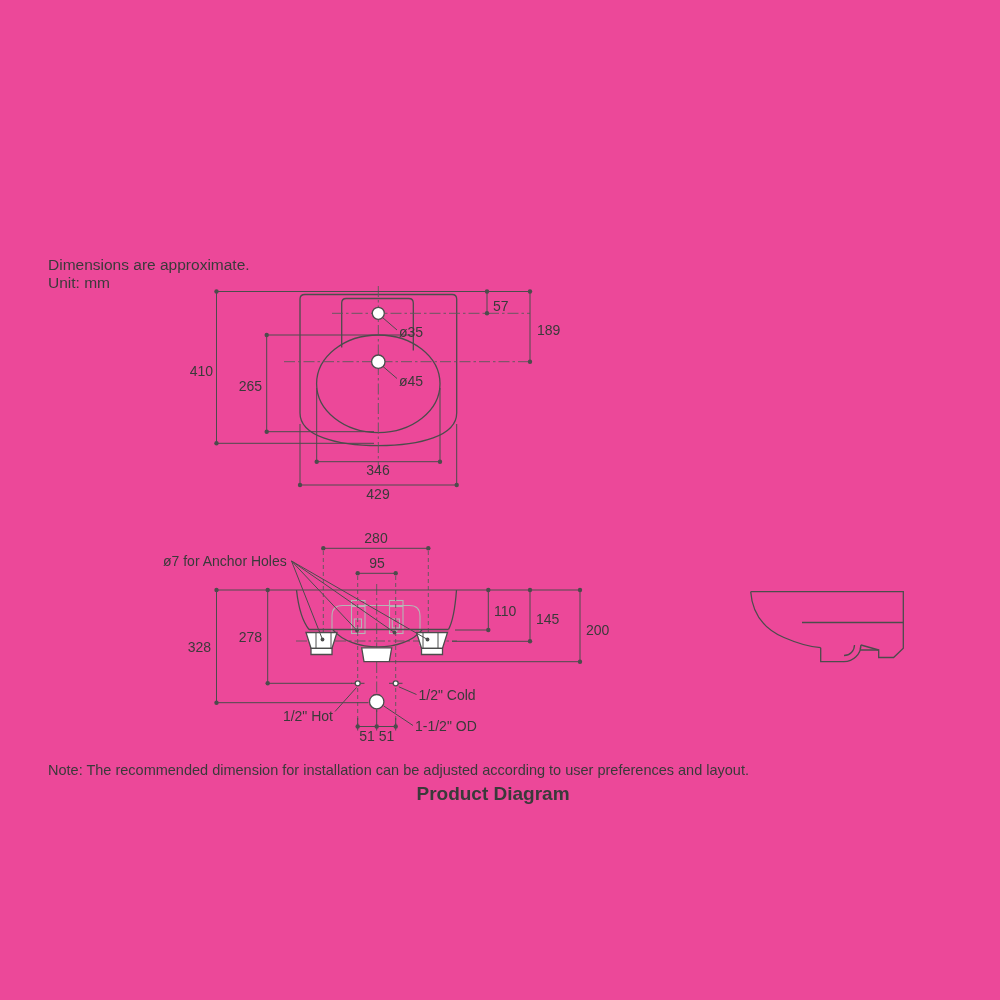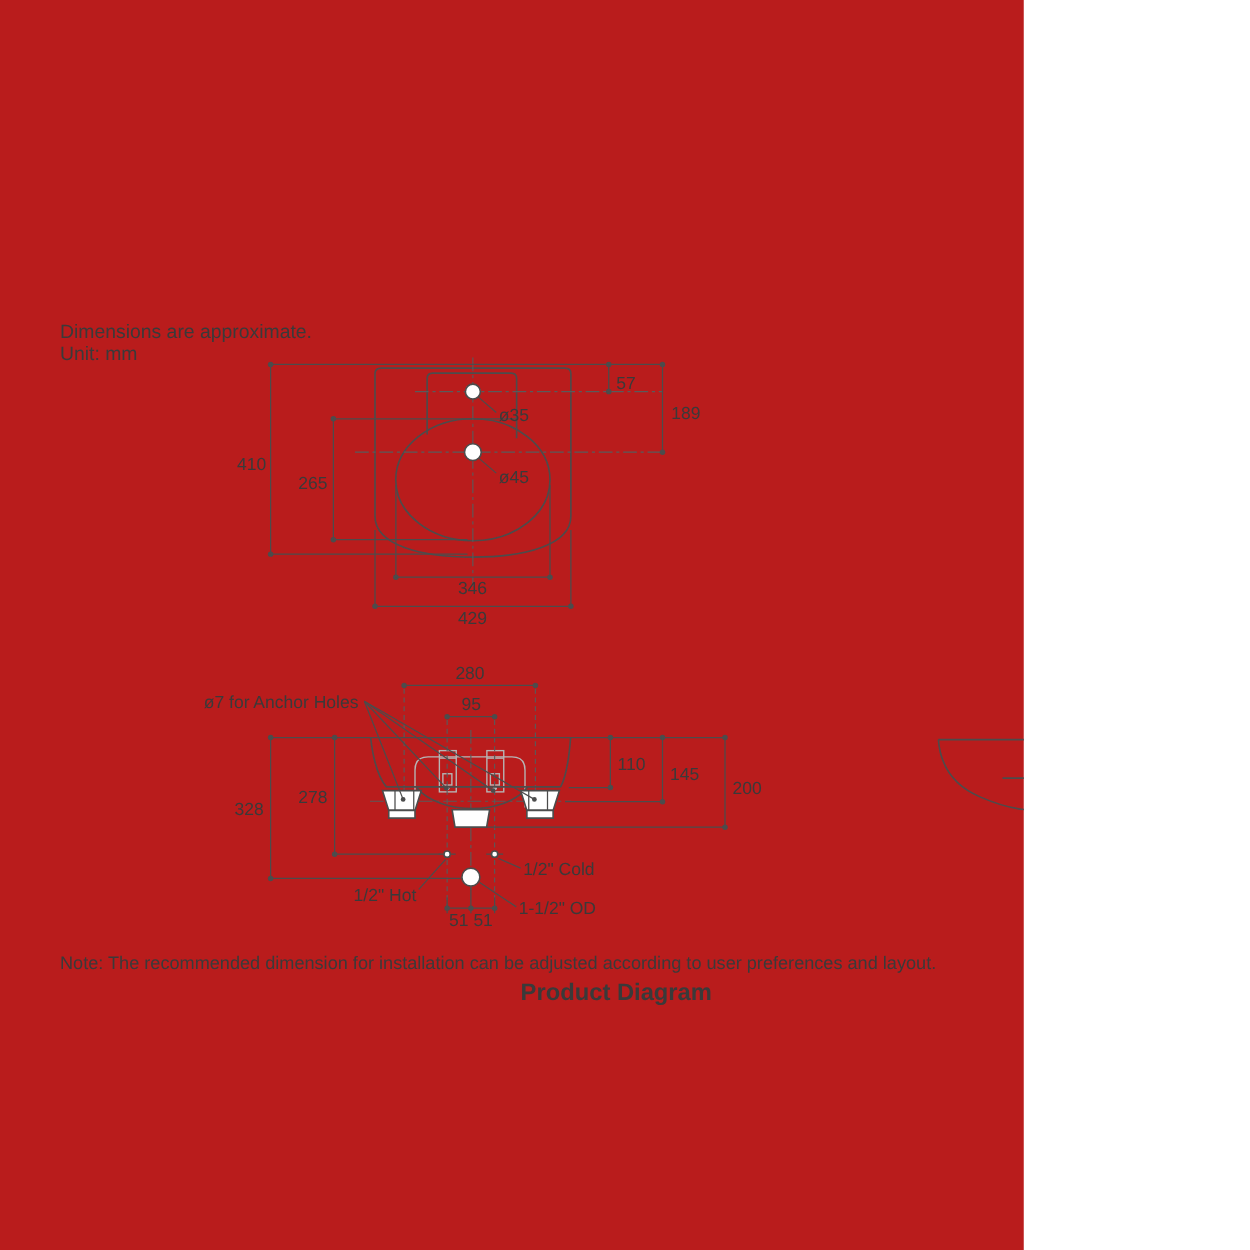--- a/index.html
+++ b/index.html
@@ -1,16 +1,16 @@
 <!DOCTYPE html>
 <html><head>
 <meta charset="utf-8">
 <style>
   html,body{margin:0;padding:0;background:#ffffff;}
-  .stage{position:relative;width:819px;height:1000px;background:#b91c1c;overflow:hidden;}
+  .stage{position:relative;width:1000px;height:1000px;background:#ec4899;overflow:hidden;}
   svg{display:block;}
   text{font-family:"Liberation Sans","DejaVu Sans",sans-serif;fill:#3a3a3a;}
   .t-dim{font-size:14px;}
   .t-head{font-size:15.5px;}
   .t-note{font-size:14.5px;}
   .t-title{font-size:19px;font-weight:bold;}
   .ln{stroke:#4c4c4c;stroke-width:1;fill:none;}
   .ln2{stroke:#4c4c4c;stroke-width:1.3;fill:none;}
   .lnw{stroke:#4c4c4c;stroke-width:1.3;fill:#ffffff;}
   .cl{stroke:#5a5a5a;stroke-width:0.9;fill:none;stroke-dasharray:11,3,2.5,3;}

